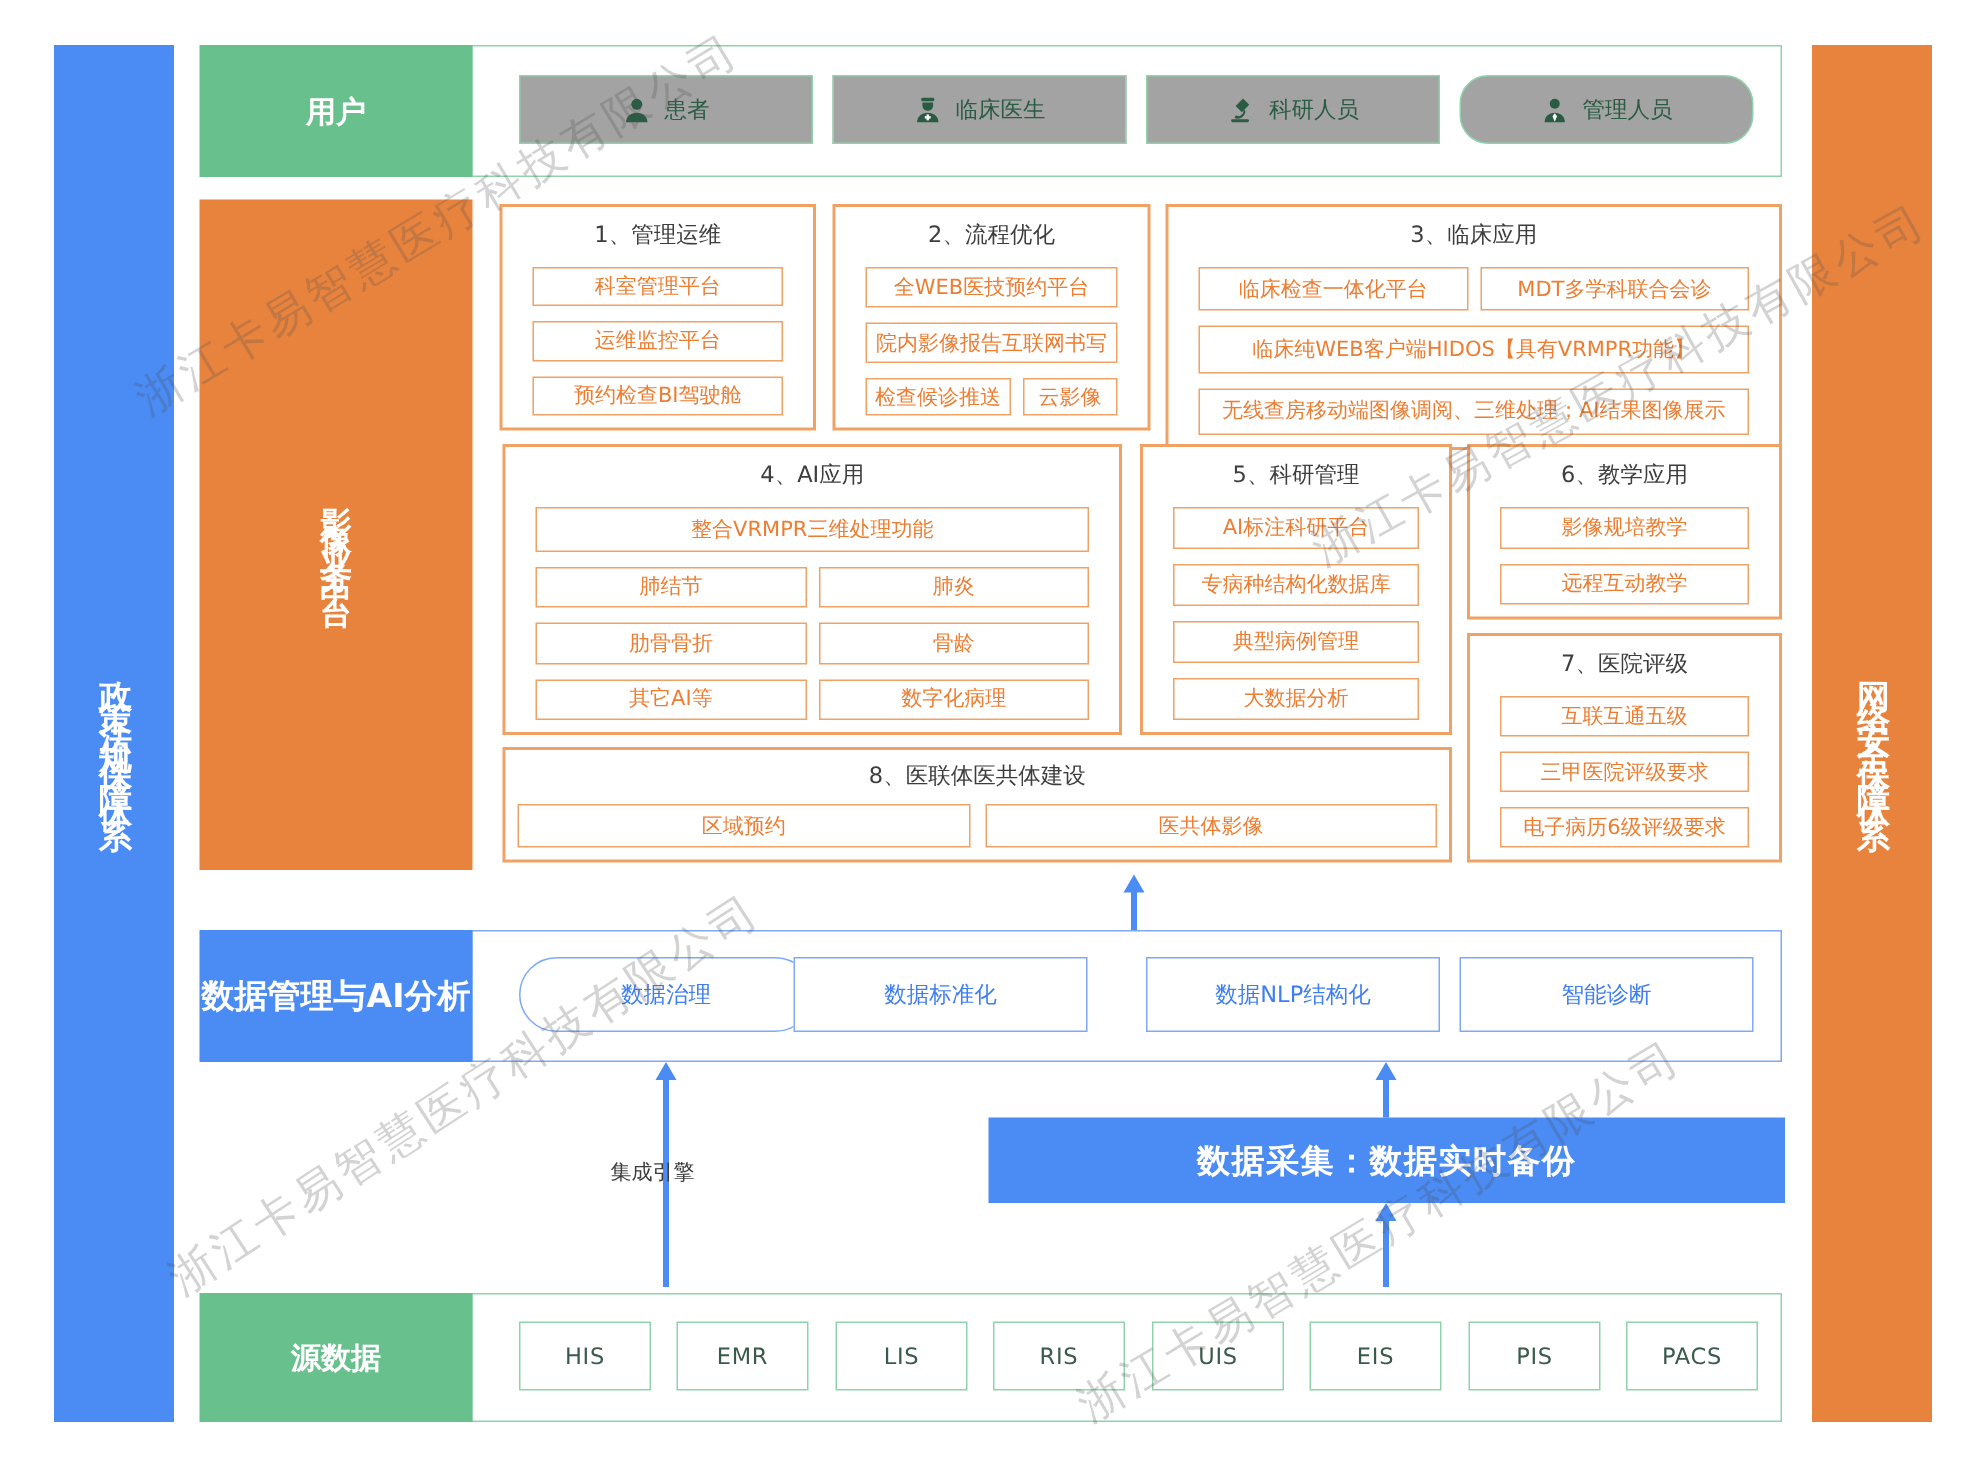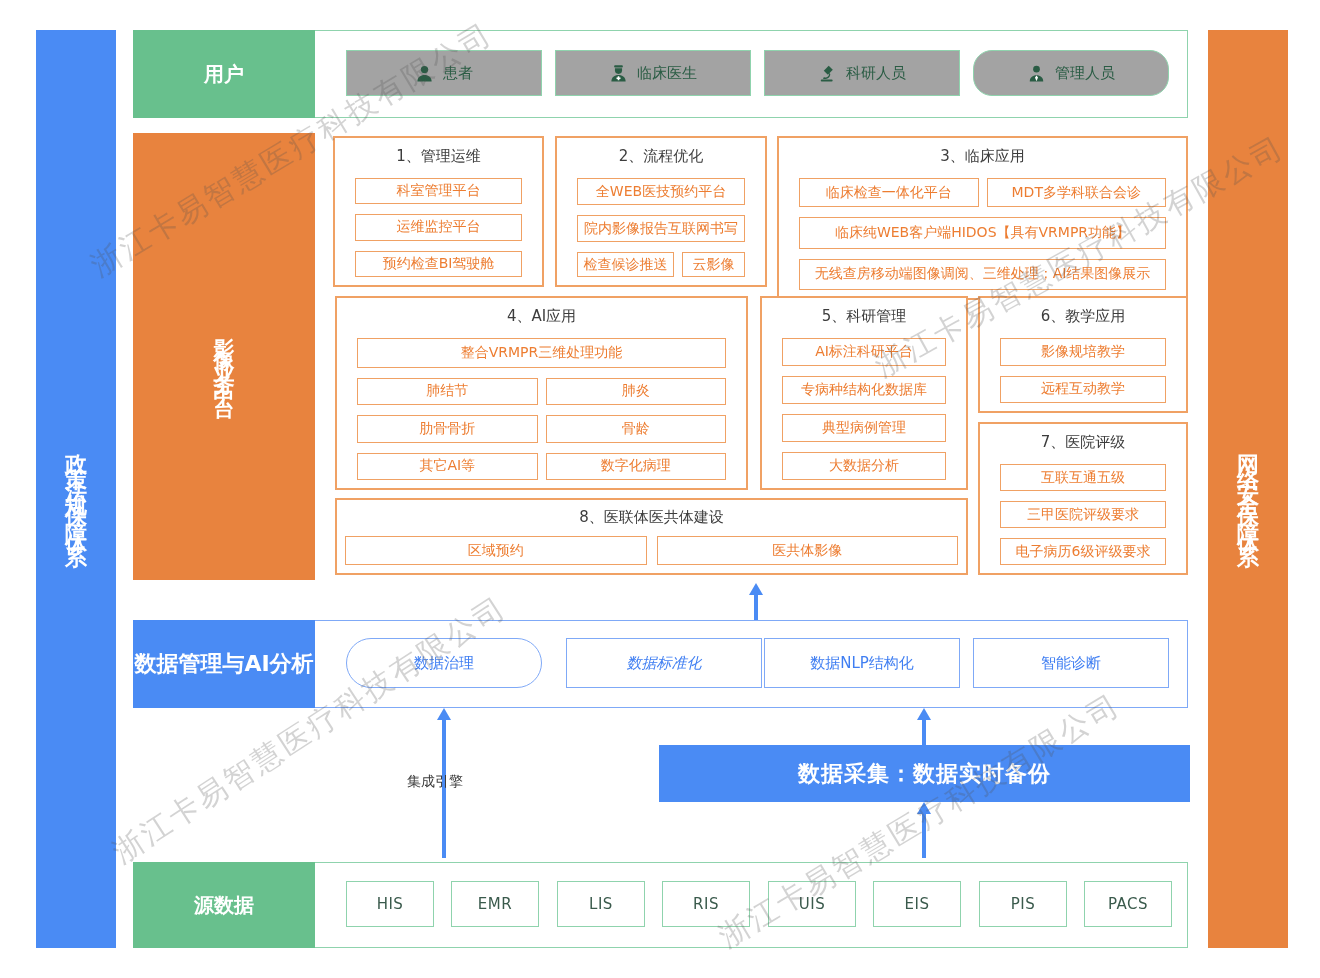--- a/index.html
+++ b/index.html
@@ -173,21 +173,21 @@
     <div class="section-title">8、医联体医共体建设</div>
     <div class="split-row">
       <div class="item">区域预约</div>
       <div class="item">医共体影像</div>
     </div>
   </div>
 
   <div class="row-container blueb" style="top:620px;height:88px;"></div>
   <div class="label-block blue" style="top:620px;height:88px;">数据管理与AI分析</div>
   <div class="blue-box" style="left:346px;top:638px;border-radius:25px;">数据治理</div>
-  <div class="blue-box" style="left:566px;top:638px;font-style:italic;">数据标准化</div>
+  <div class="blue-box" style="left:529px;top:638px;">数据标准化</div>
   <div class="blue-box" style="left:764px;top:638px;">数据NLP结构化</div>
   <div class="blue-box" style="left:973px;top:638px;">智能诊断</div>
 
   <div class="arrow" style="left:749px;top:583px;height:37px;">
       <span class="head"></span>
       <span class="line"></span>
     </div>
   <div class="arrow" style="left:437px;top:708px;height:150px;">
       <span class="head"></span>
       <span class="line"></span>

